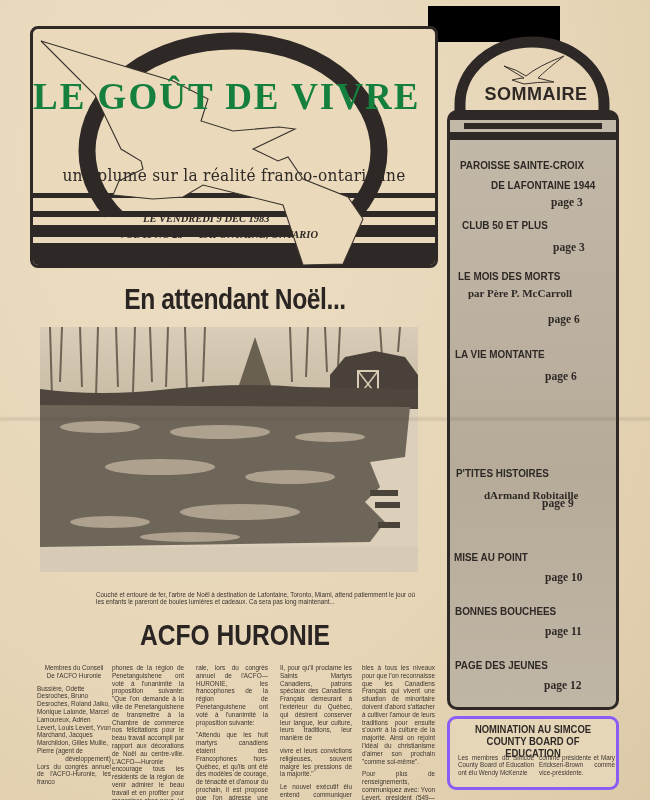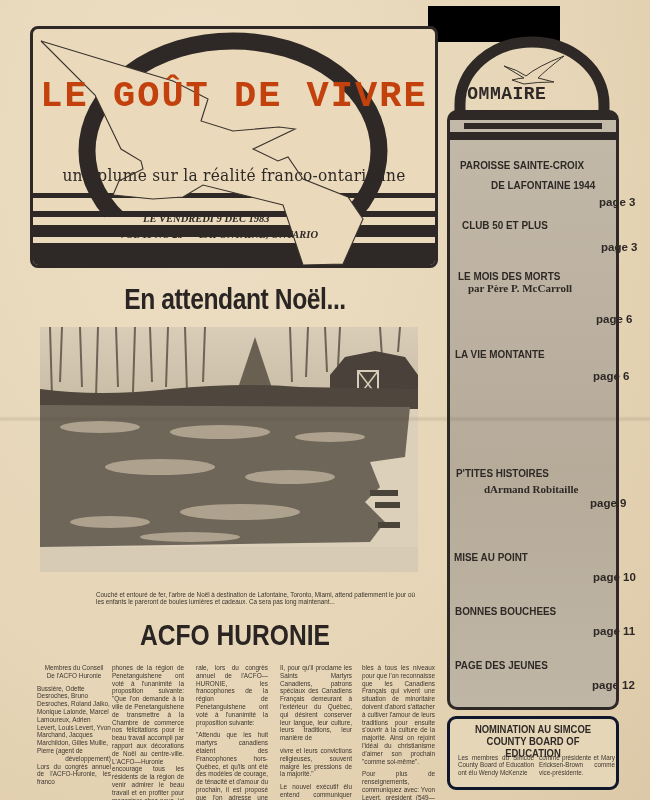--- a/index.html
+++ b/index.html
@@ -14,23 +14,23 @@
   .redaction { position: absolute; left: 428px; top: 6px; width: 132px; height: 36px; background: #000; }
 
   
   .masthead {
     position: absolute; left: 30px; top: 26px; width: 408px; height: 242px;
     border: 3px solid #2e2926; border-radius: 8px; overflow: hidden;
     background: #ead9bb;
   }
   .masthead svg.deco { position: absolute; left: 0; top: 0; }
   .mast-title {
-    position: absolute; left: 0; right: 0; top: 46px; text-align: center;
-    font-family: Liberation Mono, monospace; font-weight: bold; font-size: 37px;
-    letter-spacing: 2px; color: #c2410c;
+    position: absolute; left: 0; right: 0; top: 46px; text-align: left;
+    font-family: Liberation Serif, serif; font-weight: bold; font-size: 37px;
+    letter-spacing: 2px; color: #15803d;
   }
   .mast-subtitle {
     position: absolute; left: 0; right: 0; top: 136px; text-align: center;
     font-family: "DejaVu Serif", serif; font-size: 17.5px; color: #2e2926; transform: scaleX(0.88);
     letter-spacing: 0.3px;
   }
   .mast-date {
     position: absolute; left: 110px; top: 184px; font-family: "Liberation Serif", serif;
     font-style: italic; font-weight: bold; font-size: 10.5px; color: #2e2926;
   }
@@ -74,22 +74,22 @@
   .col3 { left: 196px; width: 72px; }
   .col4 { left: 280px; width: 72px; }
   .col5 { left: 362px; width: 73px; }
   .col1 .center { text-align: center; display: block; }
   .col1 .names { text-align: left; }
   .col1 .right { text-align: right; display: block; }
 
   
   .som-arch { position: absolute; left: 446px; top: 26px; }
   .som-heading {
-    position: absolute; left: 456px; top: 84px; width: 160px; text-align: left;
-    font-family: Liberation Mono, monospace; font-weight: bold; font-size: 18px; color: #2e2926;
+    position: absolute; left: 456px; top: 84px; width: 160px; text-align: center;
+    font-family: Liberation Sans, sans-serif; font-weight: bold; font-size: 18px; color: #2e2926;
     letter-spacing: 0.5px;
   }
   .som-box {
     position: absolute; left: 447px; top: 110px; width: 172px; height: 600px;
     border: 3px solid #2e2926; border-radius: 10px;
     background: #bdb3a3;
     background-image: linear-gradient(180deg, #c3b9a8 0%, #bbb09f 40%, #b6ab99 60%, #c0b6a5 100%);
   }
   .som-bars { position: absolute; left: 0; right: 0; top: 0; height: 28px; }
   .som-bars div { position: absolute; left: 0; right: 0; background: #2e2926; }
@@ -97,28 +97,28 @@
   .som-title {
     font-family: "Liberation Sans", sans-serif; font-weight: bold; font-size: 11px; color: #2e2926;
     transform: scaleX(0.9); transform-origin: left; white-space: nowrap;
   }
   .som-title.i { font-style: italic; }
   .som-sub {
     font-family: "Liberation Serif", serif; font-weight: bold; font-size: 11px; color: #2e2926;
     white-space: nowrap;
   }
   .som-page {
-    font-family: Liberation Sans, sans-serif; font-weight: bold; font-size: 11.5px; color: #2e2926;
-    position: absolute; white-space: nowrap; margin-left: 48px;
+    font-family: Liberation Serif, serif; font-weight: bold; font-size: 11.5px; color: #2e2926;
+    position: absolute; white-space: nowrap;
   }
 
   
   .nom-box {
     position: absolute; left: 447px; top: 716px; width: 172px; height: 74px;
-    border: 3px solid #0f172a; border-radius: 9px; background: #e6d6b8;
+    border: 3px solid #8b5cf6; border-radius: 9px; background: #e6d6b8;
   }
   .nom-title {
     position: absolute; left: 0; right: 0; top: 4px; text-align: center;
     font-weight: bold; font-size: 11px; line-height: 12px; color: #2e2926;
     transform: scaleX(0.86);
   }
   .nom-col {
     position: absolute; top: 35px; font-size: 6.3px; line-height: 7.4px; color: #3d362f; text-align: justify;
   }
   .nom-col1 { left: 8px; width: 76px; }
@@ -265,33 +265,33 @@
     <div class="som-page" style="left:101px;top:37px">page 3</div>
   </div>
 
   <div class="som-item" style="top:106px">
     <div class="som-title" style="margin-left:12px">CLUB 50 ET PLUS</div>
     <div class="som-page" style="left:103px;top:22px">page 3</div>
   </div>
 
   <div class="som-item" style="top:157px">
     <div class="som-title" style="margin-left:8px">LE MOIS DES MORTS</div>
-    <div class="som-sub" style="margin-left:18px;">par Père P. McCarroll</div>
+    <div class="som-sub" style="margin-left:18px;margin-top:5px">par Père P. McCarroll</div>
     <div class="som-page" style="left:98px;top:43px">page 6</div>
   </div>
 
   <div class="som-item" style="top:235px">
     <div class="som-title" style="margin-left:5px">LA VIE MONTANTE</div>
     <div class="som-page" style="left:95px;top:22px">page 6</div>
   </div>
 
 
   <div class="som-item" style="top:354px">
     <div class="som-title" style="margin-left:6px">P'TITES HISTOIRES</div>
-    <div class="som-sub" style="margin-left:34px;margin-top:4px">dArmand Robitaille</div>
+    <div class="som-sub" style="margin-left:34px;margin-top:10px">dArmand Robitaille</div>
     <div class="som-page" style="left:92px;top:30px">page 9</div>
   </div>
 
   <div class="som-item" style="top:438px">
     <div class="som-title" style="margin-left:4px">MISE AU POINT</div>
     <div class="som-page" style="left:95px;top:20px">page 10</div>
   </div>
 
   <div class="som-item" style="top:492px">
     <div class="som-title" style="margin-left:5px">BONNES BOUCHEES</div>

